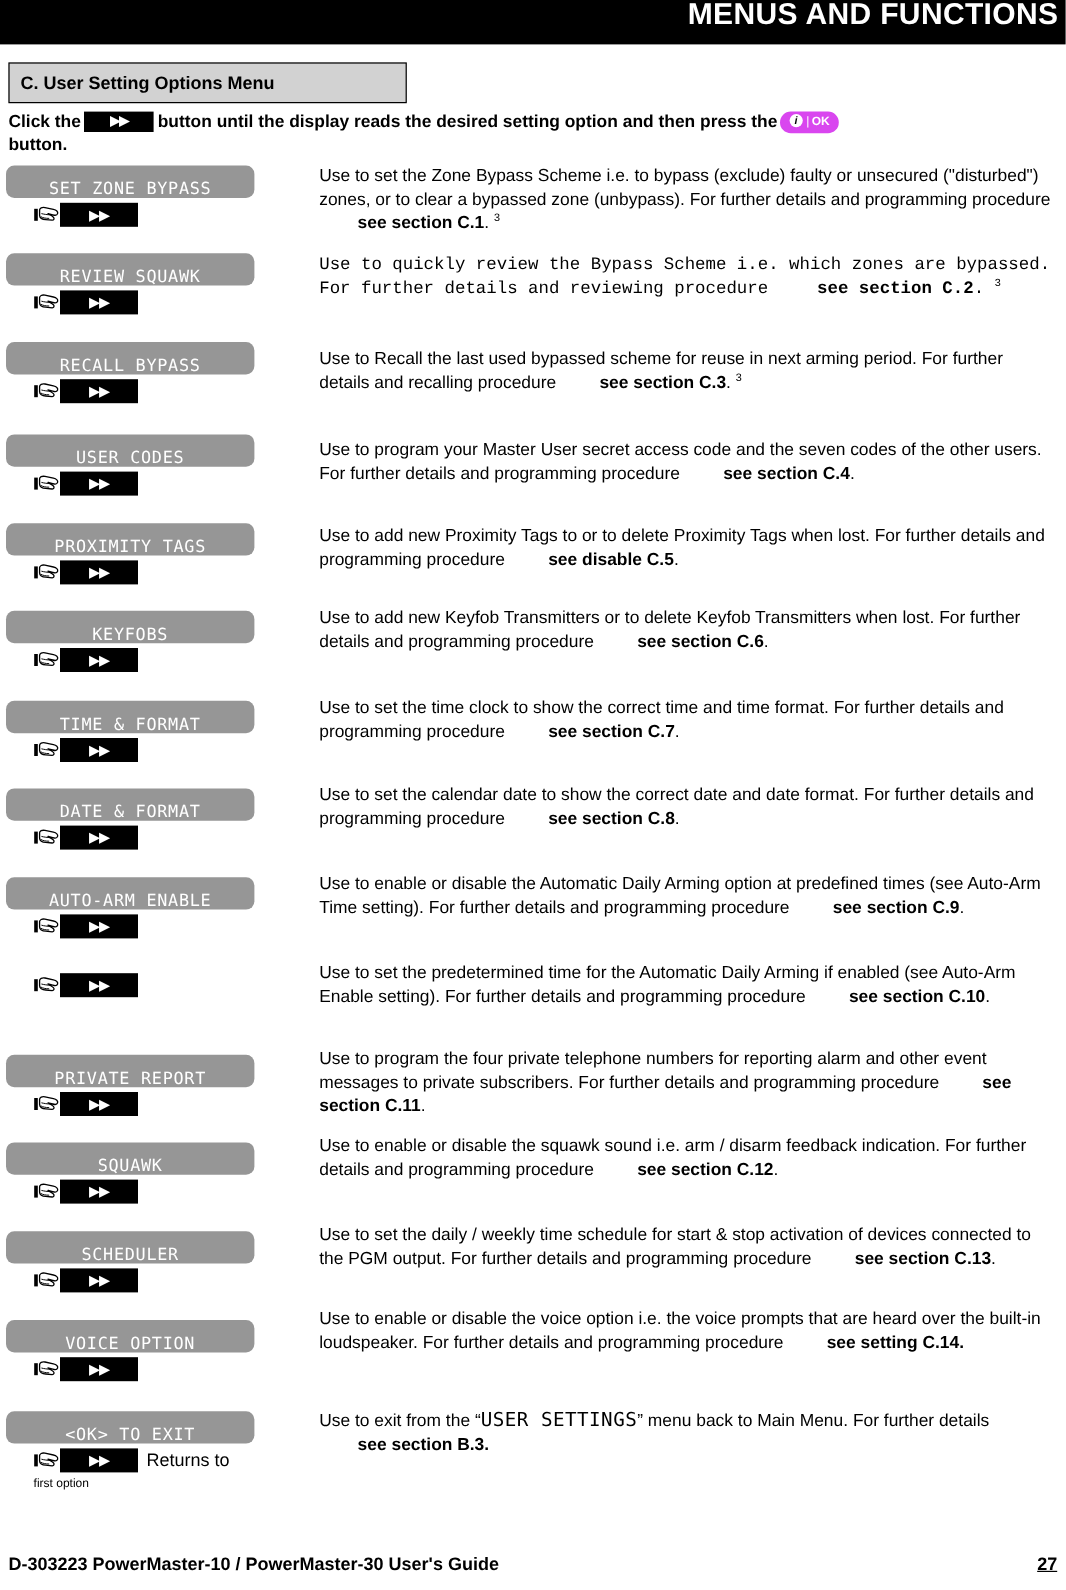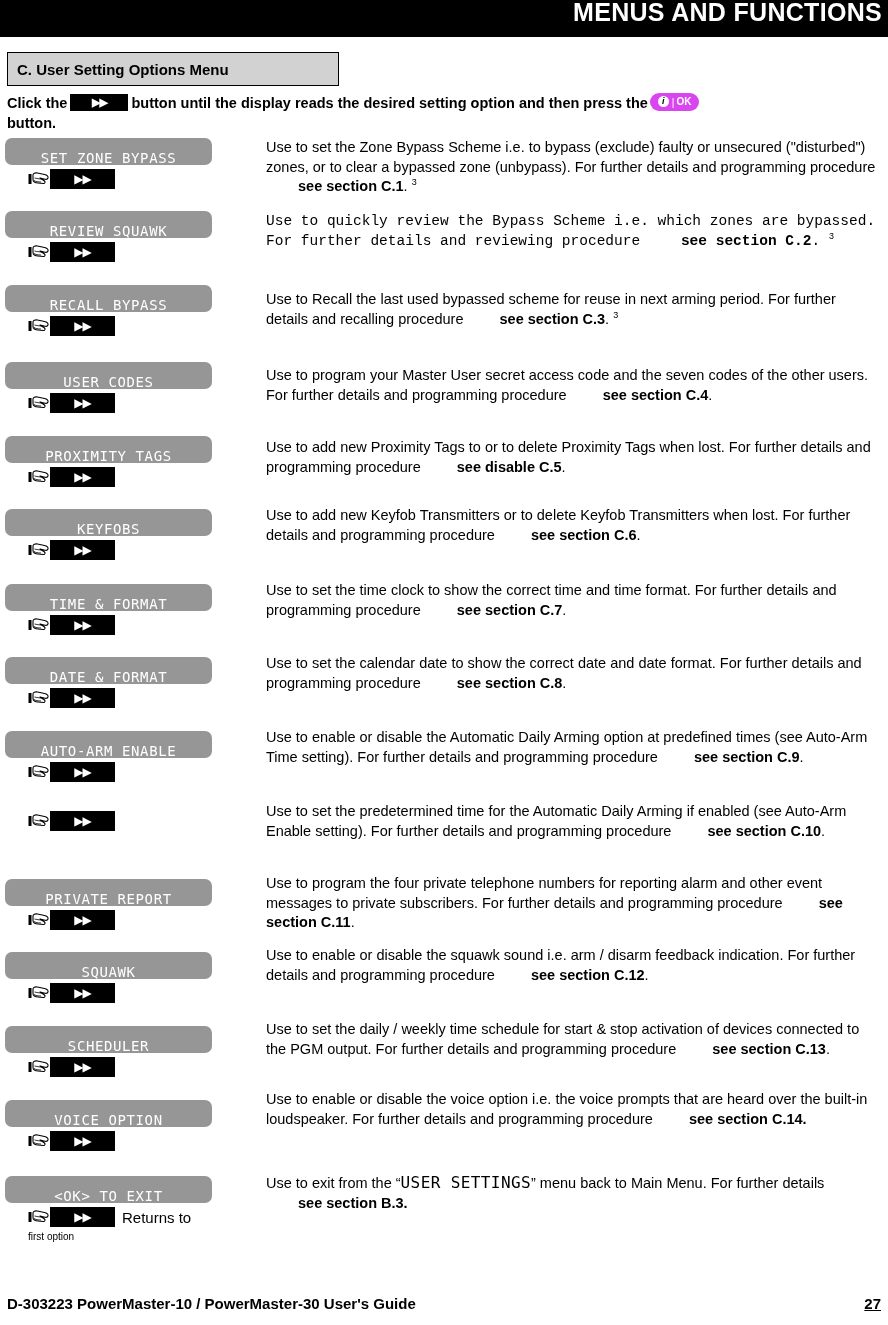--- a/index.html
+++ b/index.html
@@ -505,21 +505,21 @@
             <svg class="hand-icon" viewBox="0 0 44 34" xmlns="http://www.w3.org/2000/svg">
               <rect x="1" y="7" width="6" height="20" fill="#000"></rect>
               <path d="M10 9 C10 6, 14 4, 19 5 L33 8 C38 9, 41 12, 40 15 C39 18, 35 18, 32 17 L24 15 C27 17, 31 19, 33 21 C35 23, 34 26, 31 26 L20 25 C14 25, 10 22, 10 18 Z" fill="#fff" stroke="#000" stroke-width="2.2" stroke-linejoin="round"></path>
               <path d="M12 20 C15 22, 20 23, 26 23" fill="none" stroke="#000" stroke-width="1.6"></path>
               <path d="M13 15 C17 16, 23 17, 28 17" fill="none" stroke="#000" stroke-width="1.6"></path>
             </svg>
           </span>
           <span class="ff-key">▶▶</span>
         </div>
       </div>
-      <div class="desc" style="top: -10px;">Use to enable or disable the voice option i.e. the voice prompts that are heard over the built-in loudspeaker. For further details and programming procedure <b>see section C.14.</b></div>
+      <div class="desc" style="top: -10px;">Use to enable or disable the voice option i.e. the voice prompts that are heard over the built-in loudspeaker. For further details and programming procedure <b>see setting C.14.</b></div>
     </div>
     <div class="row" style="top: 1038px;">
       <div class="lcd-col">
         <div class="lcd-pill">
           <span class="lcd-text">&lt;OK&gt; TO EXIT</span>
         </div>
         <div class="press-hint">
           <span>
             <svg class="hand-icon" viewBox="0 0 44 34" xmlns="http://www.w3.org/2000/svg">
               <rect x="1" y="7" width="6" height="20" fill="#000"></rect>

